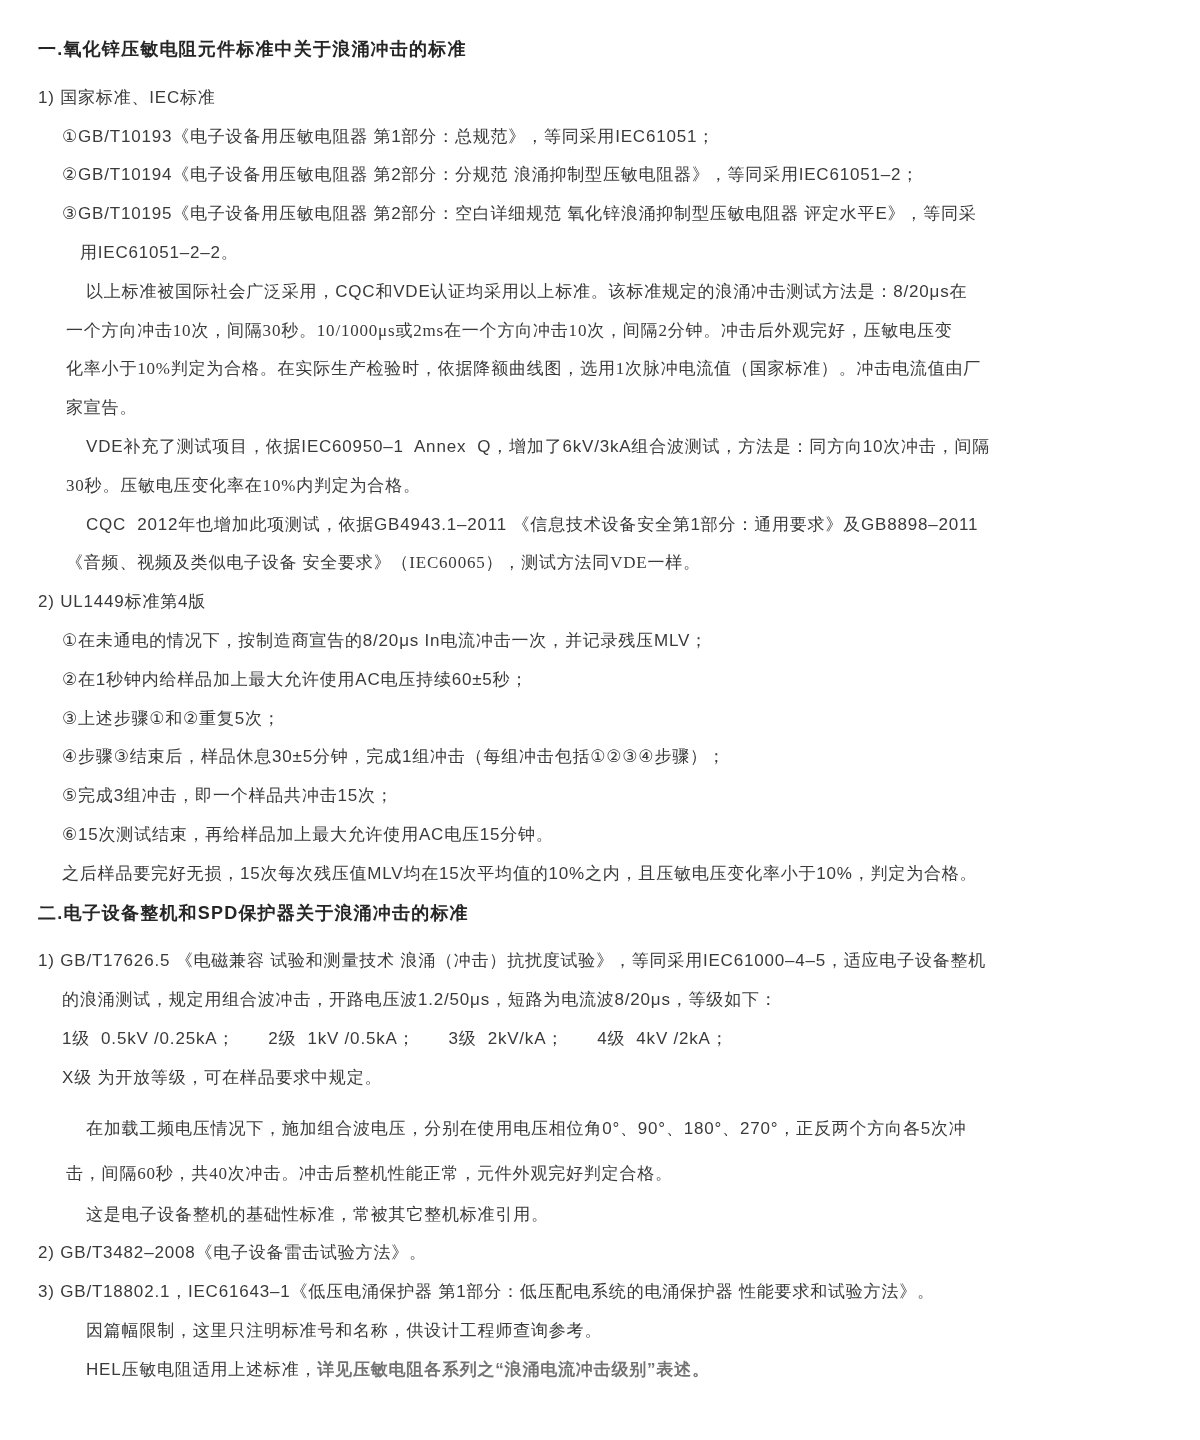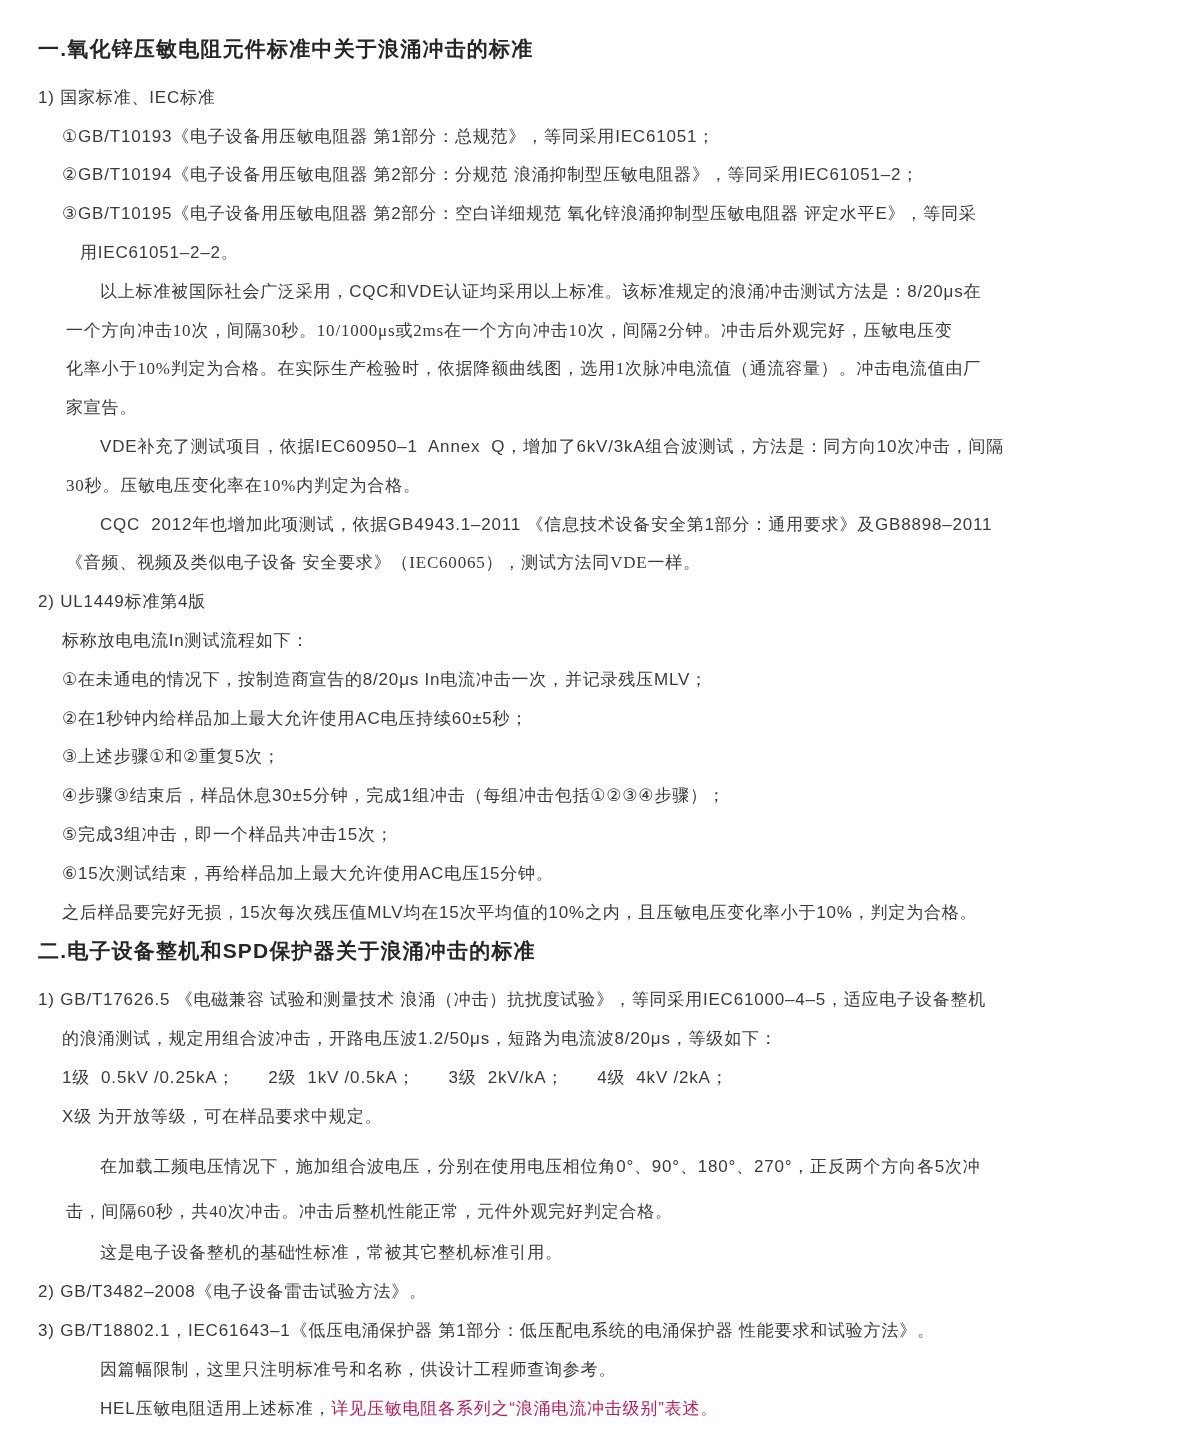--- a/index.html
+++ b/index.html
@@ -29,59 +29,58 @@
     white-space: pre;
     overflow: visible;
     color: #3a3a3a;
   }
   .line.tall {
     height: 45px;
     line-height: 45px;
   }
   .heading {
     font-weight: bold;
-    font-size: 21px;
+    font-size: 18px;
     color: #262626;
     letter-spacing: 1.2px;
     margin-bottom: 10px;
   }
   .ind0 { margin-left: 0; }
   .ind1 { margin-left: 24px; }
   .ind2 { margin-left: 42px; }
-  .pfirst { margin-left: 62px; }
+  .pfirst { margin-left: 48px; }
   .pcont { margin-left: 28px; font-family: Liberation Serif, serif; }
   .gap-before { margin-top: 8px; }
-  .bold { font-weight: normal; color: #be185d; }
+  .bold { font-weight: bold; color: #737373; }
 </style>
 </head>
 <body>
 
 <div class="page">
 
   <div class="line heading ind0">一.氧化锌压敏电阻元件标准中关于浪涌冲击的标准</div>
 
   <div class="line ind0">1) 国家标准、IEC标准</div>
   <div class="line ind1">①GB/T10193《电子设备用压敏电阻器 第1部分：总规范》，等同采用IEC61051；</div>
   <div class="line ind1">②GB/T10194《电子设备用压敏电阻器 第2部分：分规范 浪涌抑制型压敏电阻器》，等同采用IEC61051–2；</div>
   <div class="line ind1">③GB/T10195《电子设备用压敏电阻器 第2部分：空白详细规范 氧化锌浪涌抑制型压敏电阻器 评定水平E》，等同采</div>
   <div class="line ind2">用IEC61051–2–2。</div>
 
   <div class="line pfirst">以上标准被国际社会广泛采用，CQC和VDE认证均采用以上标准。该标准规定的浪涌冲击测试方法是：8/20μs在</div>
   <div class="line pcont">一个方向冲击10次，间隔30秒。10/1000μs或2ms在一个方向冲击10次，间隔2分钟。冲击后外观完好，压敏电压变</div>
-  <div class="line pcont">化率小于10%判定为合格。在实际生产检验时，依据降额曲线图，选用1次脉冲电流值（通流容量）。冲击电流值由厂</div>
+  <div class="line pcont">化率小于10%判定为合格。在实际生产检验时，依据降额曲线图，选用1次脉冲电流值（国家标准）。冲击电流值由厂</div>
   <div class="line pcont">家宣告。</div>
 
   <div class="line pfirst">VDE补充了测试项目，依据IEC60950–1  Annex  Q，增加了6kV/3kA组合波测试，方法是：同方向10次冲击，间隔</div>
   <div class="line pcont">30秒。压敏电压变化率在10%内判定为合格。</div>
 
   <div class="line pfirst">CQC  2012年也增加此项测试，依据GB4943.1–2011 《信息技术设备安全第1部分：通用要求》及GB8898–2011</div>
   <div class="line pcont">《音频、视频及类似电子设备 安全要求》（IEC60065），测试方法同VDE一样。</div>
 
   <div class="line ind0">2) UL1449标准第4版</div>
-  <div class="line ind1">标称放电电流In测试流程如下：</div>
   <div class="line ind1">①在未通电的情况下，按制造商宣告的8/20μs In电流冲击一次，并记录残压MLV；</div>
   <div class="line ind1">②在1秒钟内给样品加上最大允许使用AC电压持续60±5秒；</div>
   <div class="line ind1">③上述步骤①和②重复5次；</div>
   <div class="line ind1">④步骤③结束后，样品休息30±5分钟，完成1组冲击（每组冲击包括①②③④步骤）；</div>
   <div class="line ind1">⑤完成3组冲击，即一个样品共冲击15次；</div>
   <div class="line ind1">⑥15次测试结束，再给样品加上最大允许使用AC电压15分钟。</div>
   <div class="line ind1">之后样品要完好无损，15次每次残压值MLV均在15次平均值的10%之内，且压敏电压变化率小于10%，判定为合格。</div>
 
   <div class="line heading ind0">二.电子设备整机和SPD保护器关于浪涌冲击的标准</div>
 

